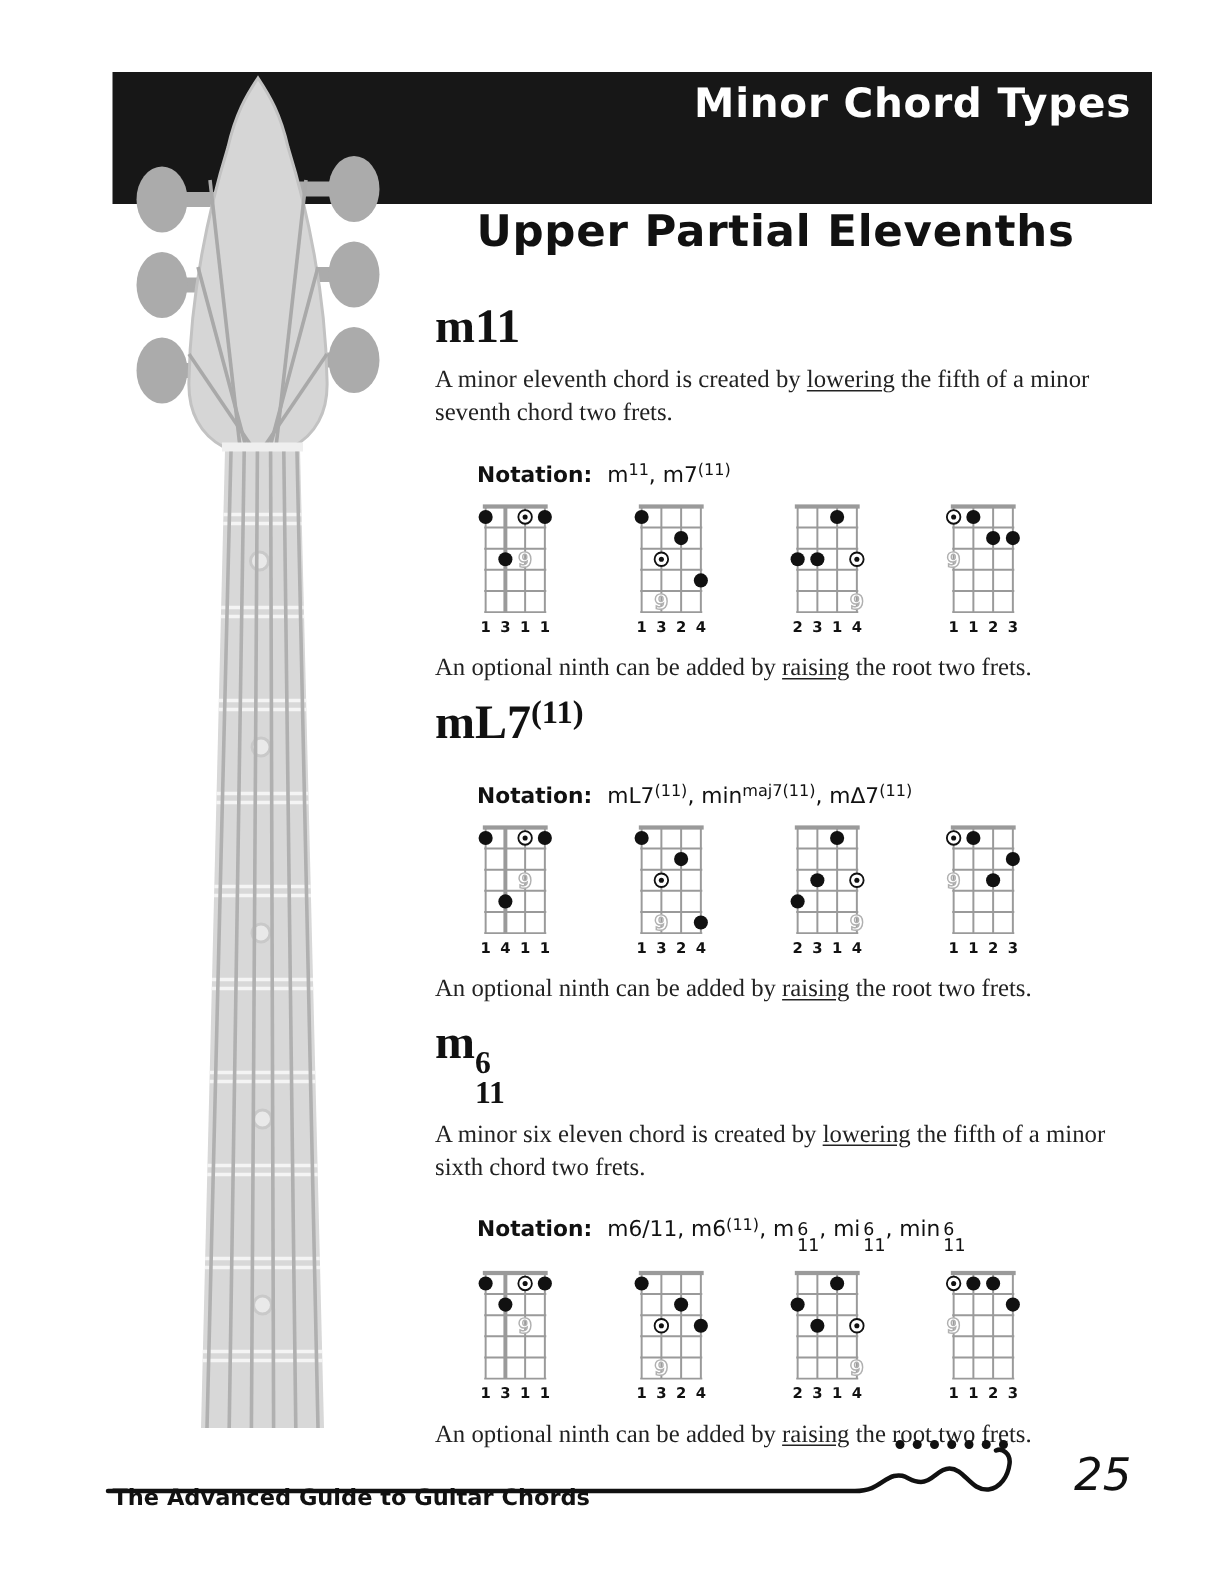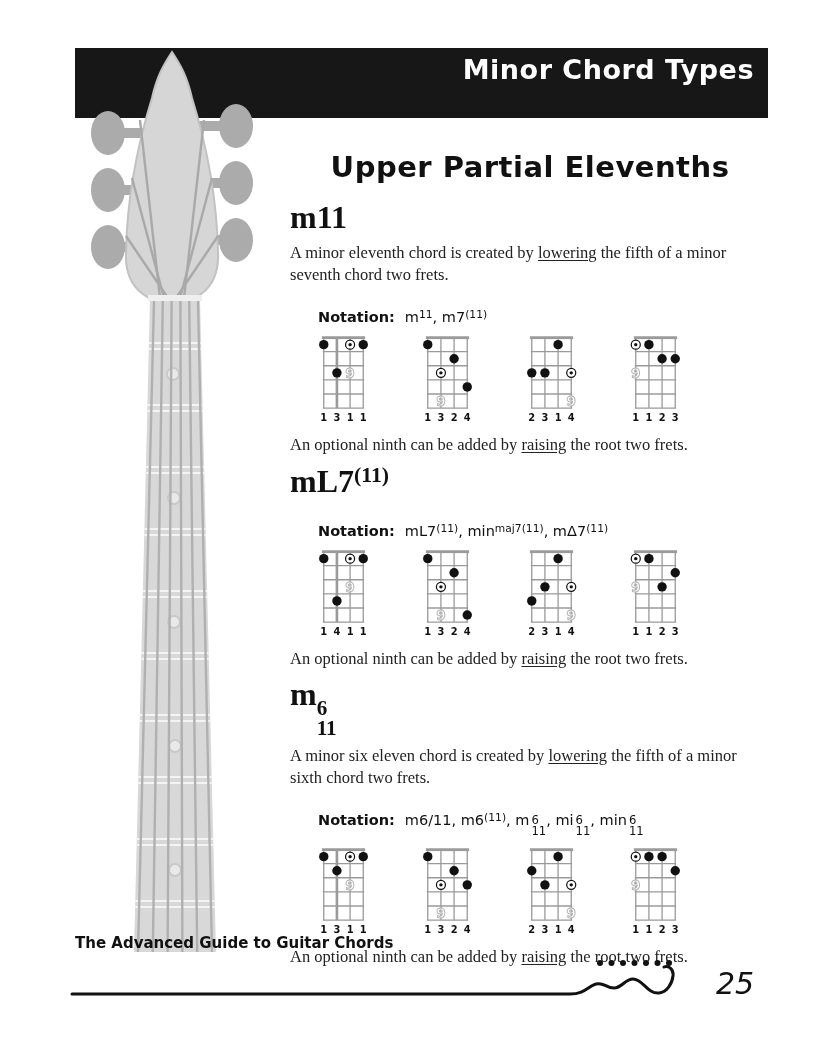--- a/index.html
+++ b/index.html
@@ -1,45 +1,45 @@
 <!DOCTYPE html>
 <html><head>
 <meta charset="utf-8">
 <style>
   html,body{margin:0;padding:0;background:#ffffff;}
   .page{position:relative;width:816px;height:1056px;background:#fff;overflow:hidden;
         font-family:"Liberation Serif",serif;color:#1a1a1a;}
   
-  .header-bar{position:absolute;left:75px;top:48px;width:693px;height:70px;background:#171717;}
+  .header-bar{position:absolute;left:75px;top:48px;width:693px;height:88px;background:#171717;}
   .header-bar .htitle{position:absolute;right:14px;top:6px;color:#fff;
       font-family:"DejaVu Sans",sans-serif;font-weight:bold;font-size:27px;letter-spacing:.5px;}
   
   .guitar{position:absolute;left:60px;top:48px;}
   
-  .title{position:absolute;left:290px;top:134px;width:448px;margin:16px;text-align:center;
+  .title{position:absolute;left:290px;top:134px;width:448px;margin:3px;text-align:center;
       font-family:"DejaVu Sans",sans-serif;font-weight:bold;font-size:29px;letter-spacing:.5px;color:#111;}
   
   #content{position:absolute;left:290px;top:200px;width:448px;}
   section{margin:0;}
   section + section{margin-top:8px;}
   h2{margin:0;font-family:"Liberation Serif",serif;font-weight:bold;font-size:32px;line-height:1.1;color:#111;}
   h2 sup{font-size:.68em;line-height:0;vertical-align:.45em;}
   h2 .stack{display:inline-flex;flex-direction:column;font-size:.66em;line-height:.92;
       vertical-align:-.48em;text-align:left;}
   p.desc,p.note{margin:7px 0 0;font-size:16.5px;line-height:1.3;color:#222;}
   p.note{margin-top:9px;}
   p u{text-underline-offset:2px;}
   .notation{margin:24px 0 0 28px;font-family:"DejaVu Sans",sans-serif;font-size:14.5px;color:#111;}
   .notation .nlabel{font-weight:bold;margin-right:10px;}
   .notation .chord sup{font-size:.74em;line-height:0;vertical-align:.4em;}
   .notation .stack{display:inline-flex;flex-direction:column;font-size:.8em;line-height:.95;
       vertical-align:.1em;text-align:left;margin-left:2px;}
   .diagrams{display:flex;gap:41px;margin:6px 0 0 22px;}
   .diagrams svg{display:block;}
-  .footer-title{position:absolute;left:75px;top:934px;font-family:"DejaVu Sans",sans-serif;
+  .footer-title{position:absolute;left:75px;top:989px;font-family:"DejaVu Sans",sans-serif;
       font-weight:bold;font-size:15px;color:#111;}
   .flourish{position:absolute;left:70px;top:958px;}
   .pagenum{position:absolute;left:716px;top:966px;font-family:"DejaVu Sans",sans-serif;
       font-weight:normal;font-size:30px;font-style:italic;color:#111;}
 </style>
 </head>
 <body>
 
 <div class="page">
 

